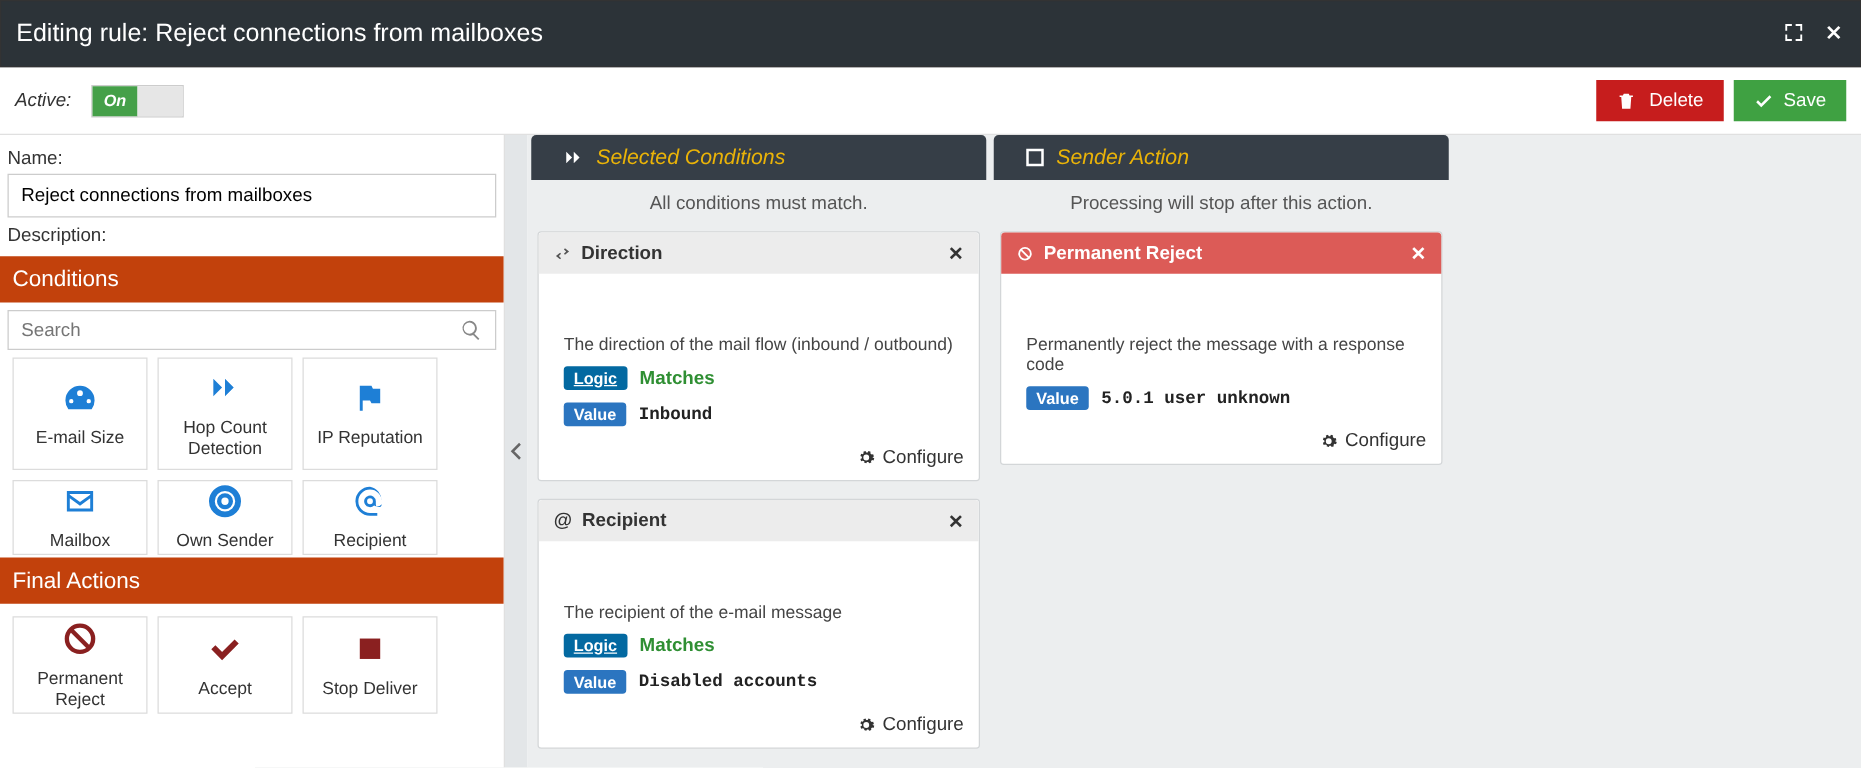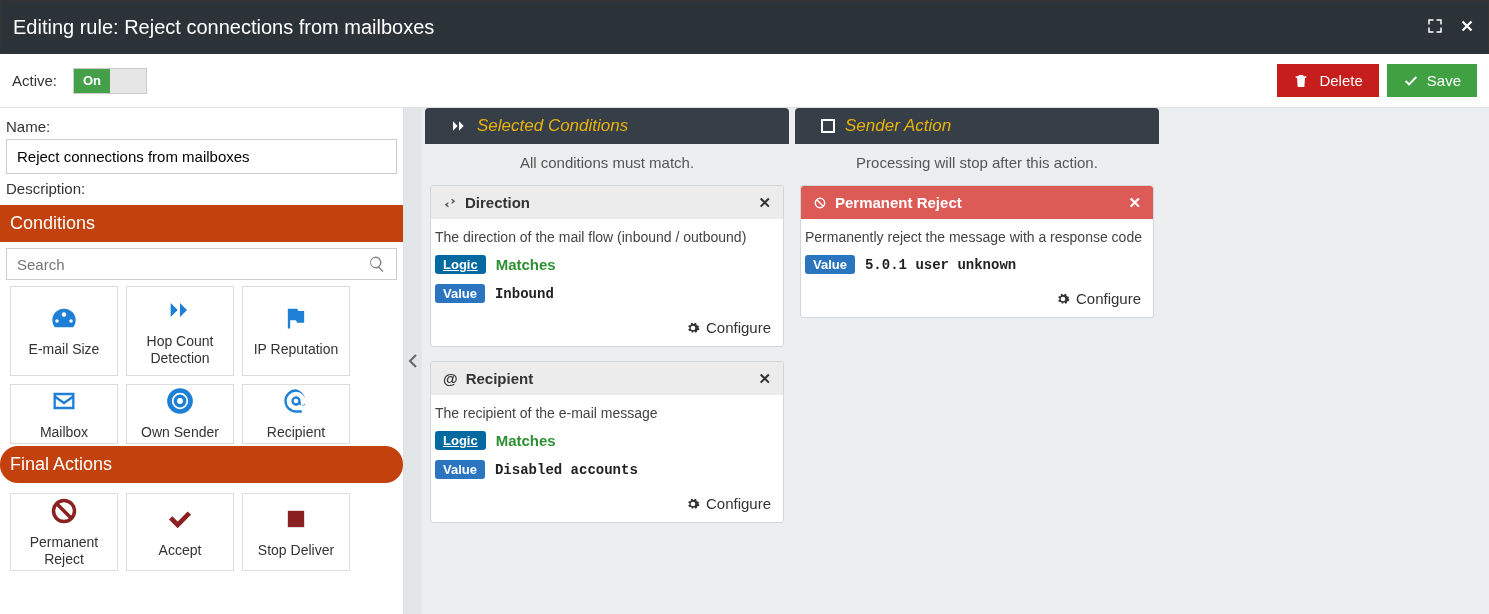--- a/index.html
+++ b/index.html
@@ -2,21 +2,21 @@
 <html><head>
 <meta charset="utf-8">
 <style>
   * { box-sizing: border-box; margin: 0; padding: 0; }
   body { font-family: "Segoe UI", "Helvetica Neue", Arial, sans-serif; font-size: 14px; color: #333; background: #fff; width: 1489px; height: 614px; overflow: hidden; }
   .titlebar { background: #2c3338; color: #fff; height: 54px; display: flex; align-items: center; padding: 0 12px; justify-content: space-between; border: 1px solid #333; }
   .titlebar h1 { font-size: 20px; font-weight: 400; }
   .titlebar-icons { display: flex; gap: 14px; align-items: center; }
   .titlebar-icons svg { width: 18px; height: 18px; fill: #fff; }
   .toolbar { background: #fff; height: 54px; display: flex; align-items: center; padding: 0 12px; justify-content: space-between; border-bottom: 1px solid #e0e0e0; }
-  .toolbar-left { display: flex; align-items: center; gap: 16px; }
+  .toolbar-left { display: flex; align-items: center; gap: 16px; font-style: italic; }
   .toolbar-label { font-size: 15px; color: #333; }
   .toggle { display: inline-flex; width: 74px; height: 26px; border: 1px solid #ccc; }
   .toggle .on { background: #45a049; color: #fff; flex: 1; display: flex; align-items: center; justify-content: center; font-size: 13px; font-weight: 600; }
   .toggle .off { background: #e6e6e6; flex: 1; }
   .toolbar-right { display: flex; gap: 8px; }
   .btn { display: inline-flex; align-items: center; gap: 8px; padding: 8px 16px; border: none; color: #fff; font-size: 15px; cursor: pointer; }
   .btn svg { width: 16px; height: 16px; fill: #fff; }
   .btn-danger { background: #c61d1d; gap: 10px; }
   .btn-success { background: #3fa142; }
   .main { display: flex; height: calc(614px - 108px); }
@@ -42,30 +42,30 @@
   .col-header { background: #363e47; color: #eab308; display: flex; align-items: center; gap: 10px; padding: 8px 26px; font-size: 17px; border-radius: 4px 4px 0 0; margin: 0 3px; font-style: italic; }
   .col-header svg { width: 16px; height: 16px; fill: #fff; }
   .col-header .checkbox { width: 14px; height: 14px; border: 2px solid #fff; display: inline-block; }
   .col-sub { text-align: center; padding: 10px 0; color: #555; font-size: 15px; }
   .card { background: #fff; border: 1px solid #d3d6d8; border-radius: 3px; margin: 4px 8px 10px 8px; }
   .card-header { background: #ececec; color: #333; display: flex; align-items: center; gap: 8px; padding: 8px 12px; font-weight: 700; font-size: 15px; position: relative; border-radius: 3px 3px 0 0; }
   .card-header.red { background: #dc5b57; color: #fff; }
   .card-header .close-x { position: absolute; right: 12px; top: 8px; font-weight: bold; cursor: pointer; }
   .card-header svg { width: 14px; height: 14px; fill: #555; }
   .card-header.red svg { fill: #fff; }
-  .card-body { padding: 10px 4px; font-size: 14px; color: #444; }
+  .card-body { padding: 10px 20px; font-size: 14px; color: #444; margin-top: 38px; }
   .tag-row { display: flex; align-items: center; gap: 10px; margin-top: 10px; }
   .tag { padding: 2px 8px; border-radius: 3px; color: #fff; font-size: 13px; font-weight: 600; }
   .tag-logic { background: #0369a1; text-decoration: underline; }
   .tag-value { background: #2b75c0; }
   .tag-text-green { color: #2f8f33; font-weight: 700; font-size: 15px; }
   .tag-text-mono { font-family: "Courier New", monospace; font-weight: 700; font-size: 14px; color: #222; }
   .card-footer { display: flex; justify-content: flex-end; align-items: center; gap: 6px; padding: 6px 12px 10px 12px; font-size: 15px; color: #333; cursor: pointer; }
   .card-footer svg { width: 14px; height: 14px; fill: #333; }
-  .final-actions-cut { margin-top: -8px; border-radius: 18px; }
+  .final-actions-cut { margin-top: -8px; }
 </style>
 </head>
 <body>
 
 <div class="titlebar">
   <h1>Editing rule: Reject connections from mailboxes</h1>
   <div class="titlebar-icons">
     <span><svg viewBox="0 0 24 24">
           <path d="M3 3h7v2H5v5H3V3zm18 0v7h-2V5h-5V3h7zM3 21v-7h2v5h5v2H3zm18 0h-7v-2h5v-5h2v7z"></path>
         </svg></span>

